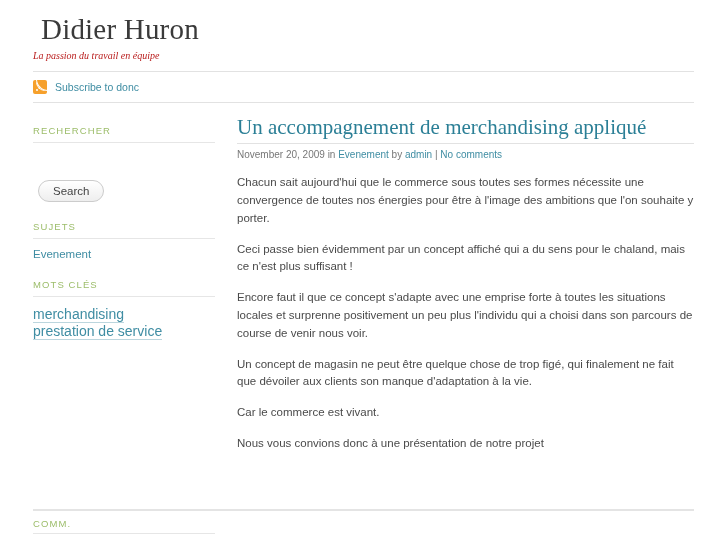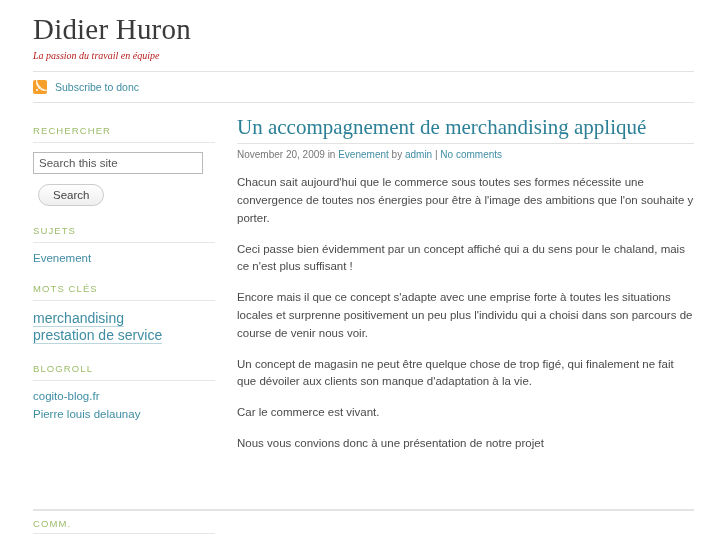--- a/index.html
+++ b/index.html
@@ -24,21 +24,21 @@
   
   .header {
     padding: 14px 33px 0 33px;
   }
   .site-title {
     font-family: "Liberation Serif", serif;
     font-size: 29px;
     font-weight: normal;
     color: #3a3a3a;
     line-height: 1.1;
-    margin: 0 0 4px 0;
+    margin: 0 0 4px 8px;
     letter-spacing: 0.2px;
   }
   .site-tagline {
     font-family: "Liberation Serif", serif;
     font-style: italic;
     font-size: 10px;
     color: #b91c1c;
     margin: 0 0 10px 0;
   }
   .hr {
@@ -249,45 +249,38 @@
     <div class="hr"></div>
   </div>
 
   <div class="columns">
 
     <div class="sidebar">
 
       <div class="widget">
         <h3 class="widget-title">RECHERCHER</h3>
         <div class="widget-rule"></div>
-        <input class="search-input" type="text" value="Search this site" style="">
         <br>
         <button class="search-btn">Search</button>
       </div>
 
       <div class="widget">
         <h3 class="widget-title">SUJETS</h3>
         <div class="widget-rule"></div>
         <a class="widget-link" href="#">Evenement</a>
       </div>
 
       <div class="widget">
         <h3 class="widget-title">MOTS CLÉS</h3>
         <div class="widget-rule"></div>
         <div class="tag-cloud">
           <a href="#">merchandising</a><a href="#">prestation de service</a>
         </div>
       </div>
 
-      <div class="widget">
-        <h3 class="widget-title">BLOGROLL</h3>
-        <div class="widget-rule"></div>
-        <a class="widget-link" href="#">cogito-blog.fr</a>
-        <a class="widget-link" href="#">Pierre louis delaunay</a>
-      </div>
 
     </div>
 
     <div class="content">
 
       <h2 class="post-title">Un accompagnement de merchandising appliqué</h2>
       <div class="post-rule"></div>
 
       <div class="post-meta">
         <span>November 20, 2009</span>
@@ -295,21 +288,21 @@
         <a href="#">Evenement</a>
         <span>by</span>
         <a href="#">admin</a>
         <span>|</span>
         <a href="#">No comments</a>
       </div>
 
       <div class="post-body">
         <p>Chacun sait aujourd'hui que le commerce sous toutes ses formes nécessite  une convergence de toutes nos énergies pour être à l'image des ambitions que  l'on souhaite y porter.</p>
         <p>Ceci passe  bien évidemment par un concept affiché qui a du sens pour le chaland, mais ce n'est plus suffisant !</p>
-        <p>Encore mais il que ce concept s'adapte avec une emprise forte à toutes les situations locales et surprenne positivement un peu plus l'individu qui a choisi dans son parcours de course de venir nous voir.</p>
+        <p>Encore faut il que ce concept s'adapte avec une emprise forte à toutes les situations locales et surprenne positivement un peu plus l'individu qui a choisi dans son parcours de course de venir nous voir.</p>
         <p>Un concept de magasin ne peut être quelque chose de trop figé, qui finalement ne fait que dévoiler aux clients son manque d'adaptation à la vie.</p>
         <p>Car le commerce est vivant.</p>
         <p>Nous vous convions donc à une présentation de notre projet</p>
       </div>
 
     </div>
   </div>
 
   <div class="footer-rule"></div>
   <div class="footer-cols">

